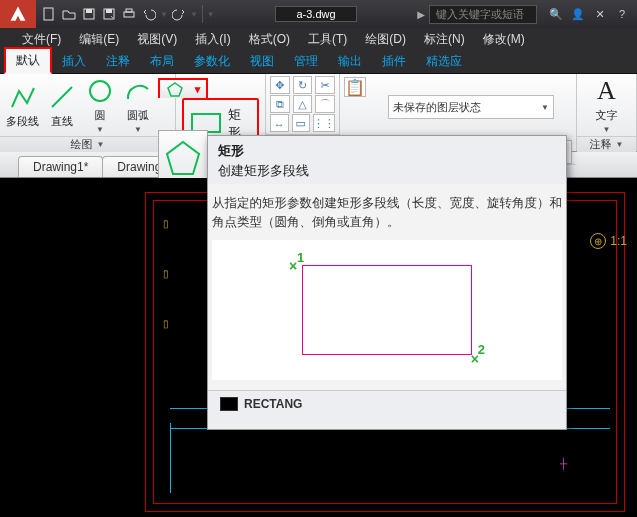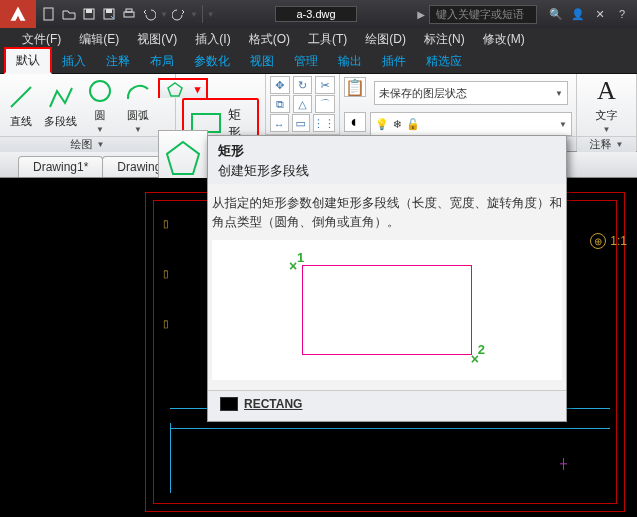--- a/index.html
+++ b/index.html
@@ -61,21 +61,21 @@
 
   
   .tooltip { position:absolute; left:207px; top:135px; width:360px; background:#f3f3f3; border:1px solid #9a9a9a; box-shadow:2px 3px 8px rgba(0,0,0,.5); font-size:13px; color:#222; }
   .tt-head { background:#eceef1; padding:6px 10px 4px 10px; }
   .tt-head .h1 { font-size:13px; font-weight:bold; margin-bottom:2px; }
   .tt-body { padding:10px 4px; font-size:12.5px; color:#333; line-height:1.5; }
   .tt-figure { width:100%; height:140px; position:relative; margin-top:8px; background:#fff; display:flex; align-items:center; justify-content:center; }
   .tt-figure .box { width:170px; height:90px; border:1px solid #e08; background:#fff; position:relative; }
   .tt-figure .pt { position:absolute; color:#3a3; font-weight:bold; font-size:13px; }
   .tt-figure .cross { position:absolute; color:#3a3; font-size:14px; font-weight:bold; }
-  .tt-foot { border-top:1px solid #ccc; padding:6px 10px 8px 12px; background:#eceef1; font-size:12px; color:#333;text-decoration:underline; }
+  .tt-foot { border-top:1px solid #ccc; padding:6px 10px 16px 12px; background:#eceef1; font-size:12px; color:#333; }
   .tt-foot .cmd { display:flex; align-items:center; gap:6px; font-weight:bold; margin-bottom:2px; }
   .tt-foot .cmd .ci { width:18px; height:14px; border:1px solid #333; background:#000; display:inline-block; }
 
   
   .poly-drop { position:absolute; left:158px; top:78px; width:50px; height:20px; border:2px solid red; border-bottom:none; background:linear-gradient(#fdfdfd,#e6e8eb); display:flex; align-items:center; justify-content:space-around; }
   .poly-open { position:absolute; left:158px; top:130px; width:50px; height:55px; padding:4px; background:linear-gradient(#fdfdfd,#e6e8eb); border:1px solid #aaa; display:flex; align-items:center; justify-content:center; }
 
   .carrot { font-size:8px; color:#555; }
 </style>
 </head>
@@ -172,32 +172,32 @@
   <span class="tab">精选应</span>
 </div>
 
 <div class="ribbon">
 
   <div class="panel" style="width:176px">
     <div class="panel-body">
       <div class="tool">
         <span class="ic">
             <svg width="28" height="28">
+              <path d="M3 24 L10 8 L18 20 L25 5" fill="none" stroke="#1b5" stroke-width="2"></path>
+            </svg>
+          </span>
+        <span>多段线</span>
+      </div>
+      <div class="tool">
+        <span class="ic">
+            <svg width="28" height="28">
               <line x1="4" y1="24" x2="24" y2="4" stroke="#1b5" stroke-width="2"></line>
             </svg>
           </span>
         <span>直线</span>
-      </div>
-      <div class="tool">
-        <span class="ic">
-            <svg width="28" height="28">
-              <path d="M3 24 L10 8 L18 20 L25 5" fill="none" stroke="#1b5" stroke-width="2"></path>
-            </svg>
-          </span>
-        <span>多段线</span>
       </div>
       <div class="tool">
         <span class="ic">
             <svg width="28" height="28">
               <circle cx="14" cy="14" r="10" fill="none" stroke="#1b5" stroke-width="2"></circle>
             </svg>
           </span>
         <span>圆</span>
         <span class="carrot">▼</span>
       </div>
@@ -249,21 +249,21 @@
     </div>
     <div class="panel-title">
         <span class="carrot">▼</span>
       </div>
   </div>
 
   <div class="panel" style="flex:1">
     <div style="display:flex; flex-direction:column; width:100%">
       <div style="display:flex; gap:4px; padding:3px 4px;">
         <span class="b" style="width:22px;height:20px;border:1px solid #bbb;background:#fff;display:flex;align-items:center;justify-content:center">📋</span>
-        <div class="layer-row" style="flex:1; margin:4px">
+        <div class="layer-row" style="flex:1; margin:18px">
           <span>未保存的图层状态</span>
           <span class="carrot" style="margin-left:auto">▼</span>
         </div>
       </div>
       <div style="display:flex; gap:4px; padding:0 4px;">
         <span class="b" style="width:22px;height:20px;border:1px solid #bbb;background:#fff;display:flex;align-items:center;justify-content:center">◐</span>
         <div class="layer-row" style="flex:1; margin:0">
           <span>💡</span>
             <span>❄</span>
             <span>🔓</span>

